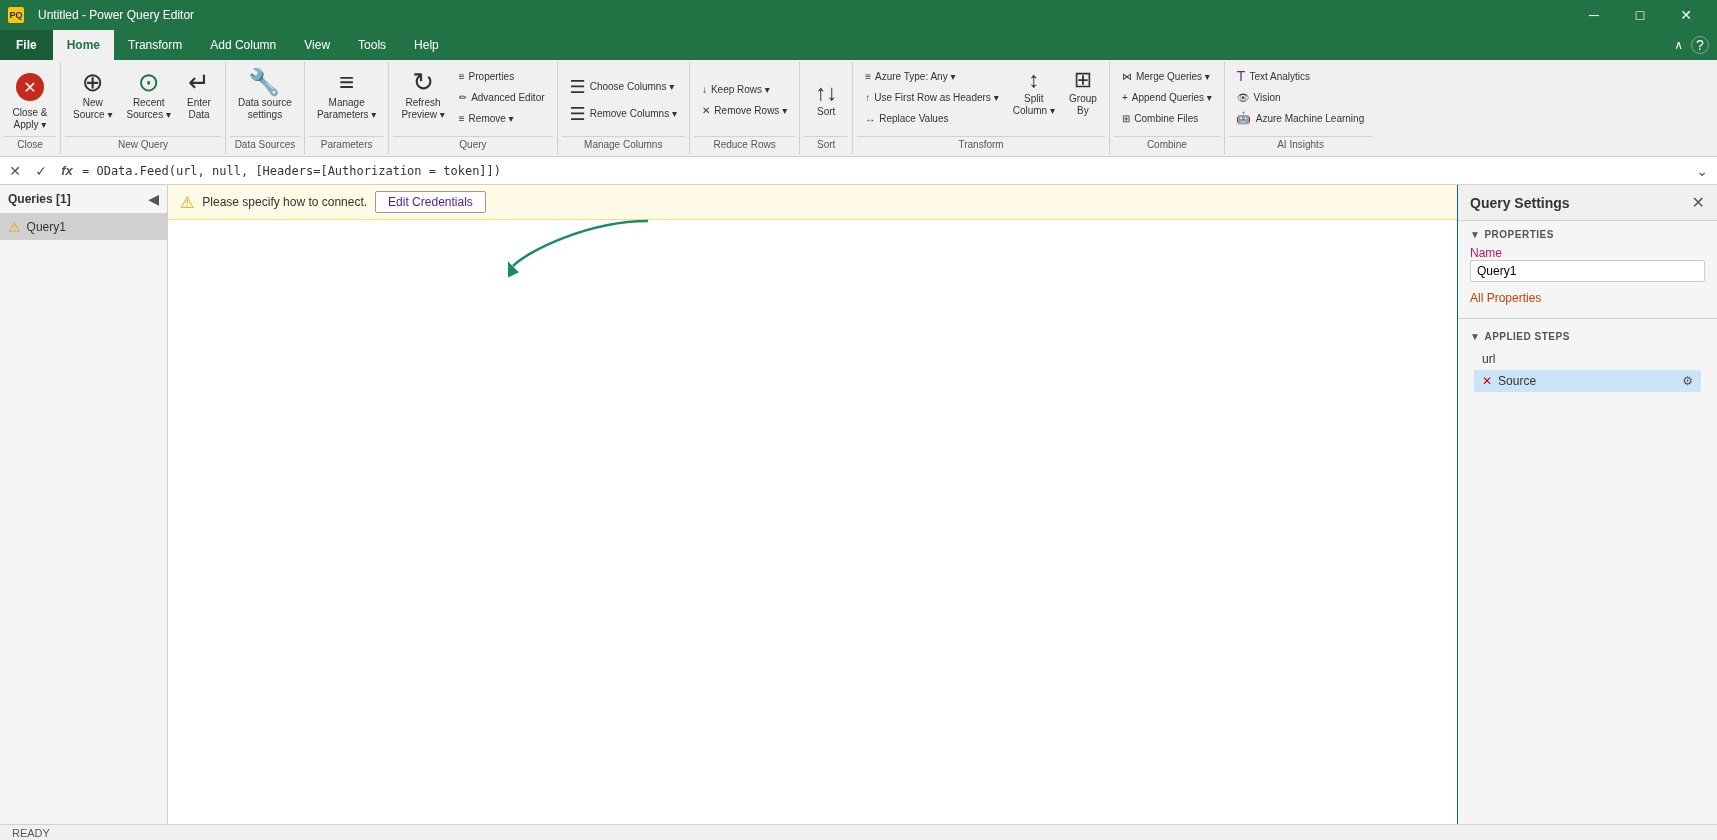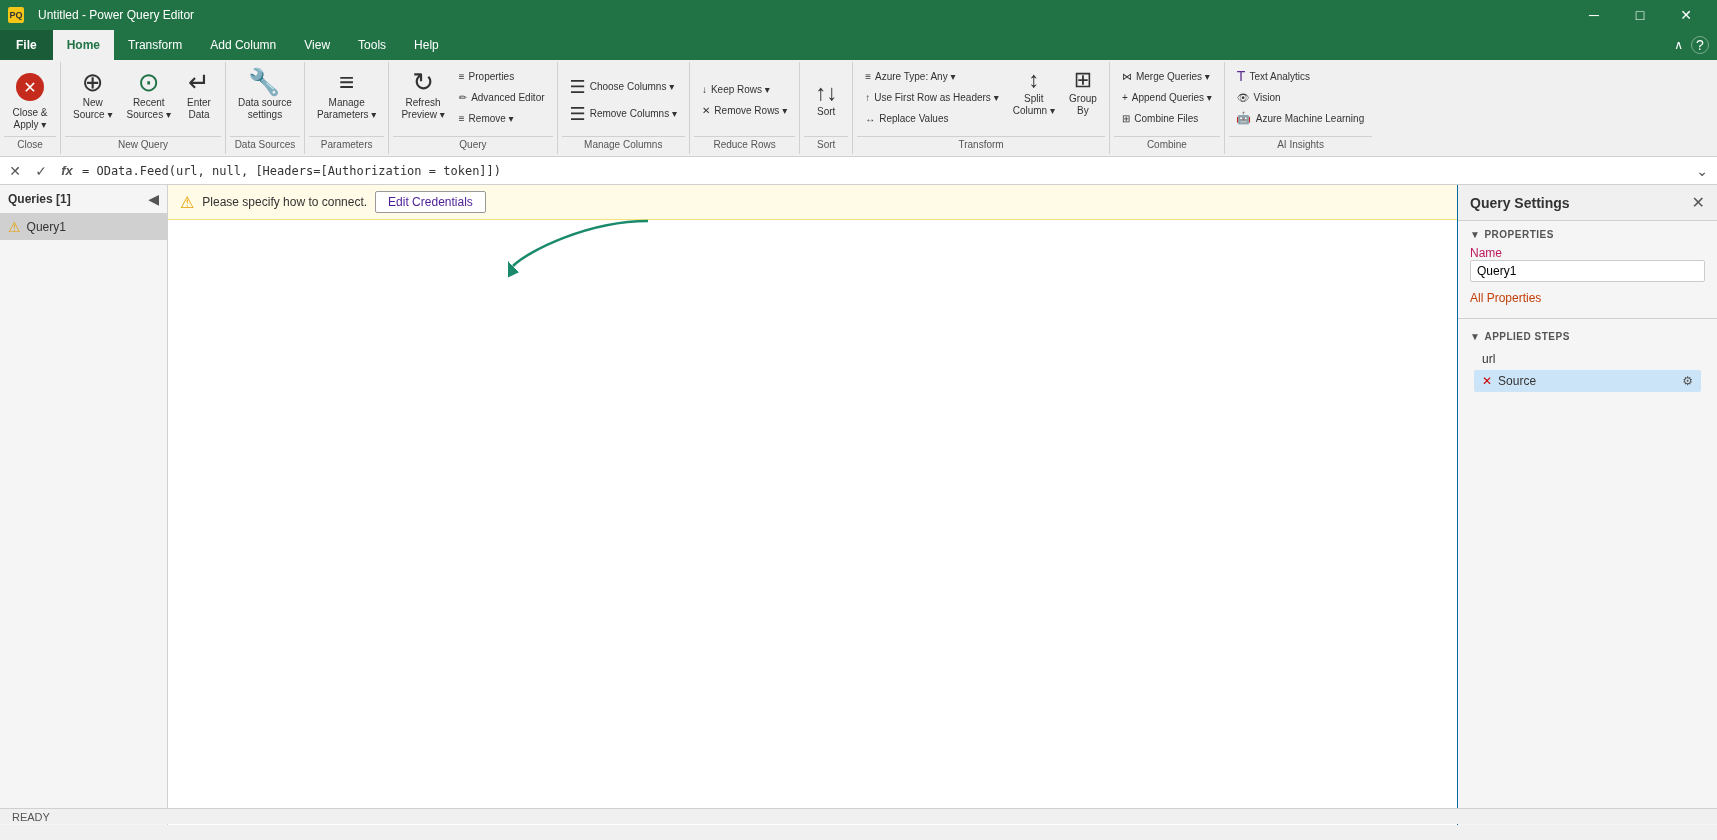--- a/index.html
+++ b/index.html
@@ -141,21 +141,21 @@
     }
     .qs-step.selected { background: #cce4f7; }
     .qs-step .step-delete { color: #c00; font-size: 12px; cursor: pointer; margin-right: 2px; }
     .qs-step .step-settings { font-size: 12px; color: #555; margin-left: auto; cursor: pointer; }
     .steps-list { padding: 0 4px; }
 
     
     .status-bar {
       height: 16px; background: #f0f0f0; border-top: 1px solid #d0d0d0;
       display: flex; align-items: center; padding: 0 12px;
-      font-size: 11px; color: #555; position: absolute; bottom: 16px; left: 0; right: 0;
+      font-size: 11px; color: #555; position: absolute; bottom: 0; left: 0; right: 0;
     }
   </style>
 </head>
 <body>
 
 <div class="title-bar">
   <div class="title-bar-left">
     <div class="title-bar-icon">PQ</div>
     <span>Untitled - Power Query Editor</span>
   </div>

